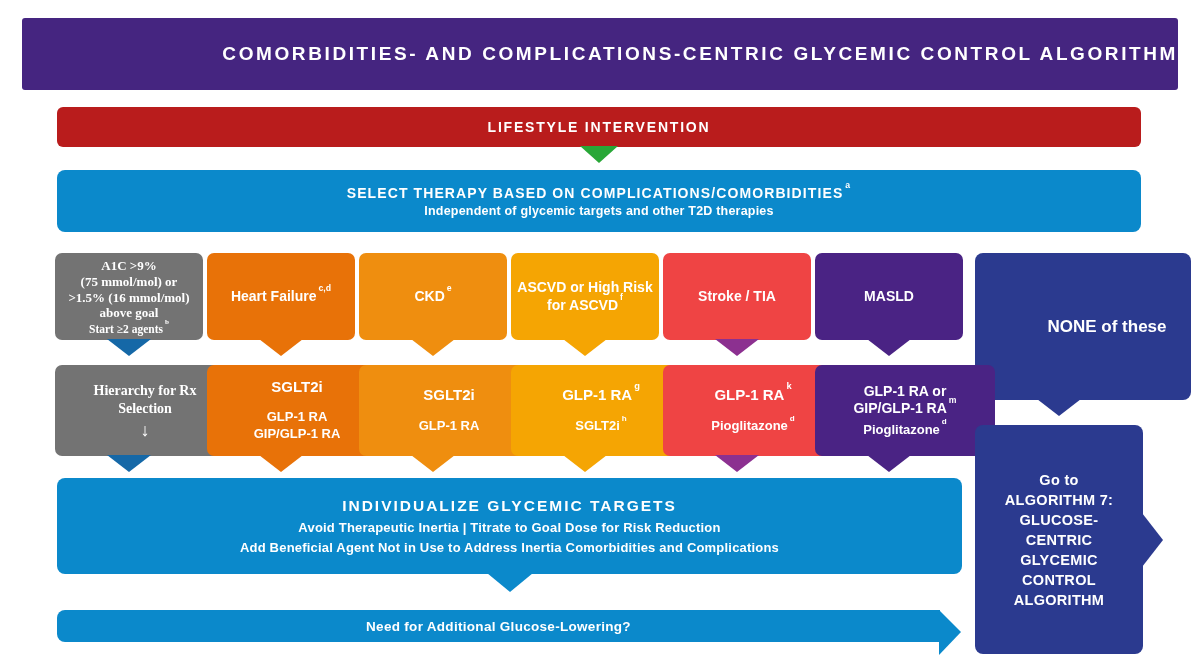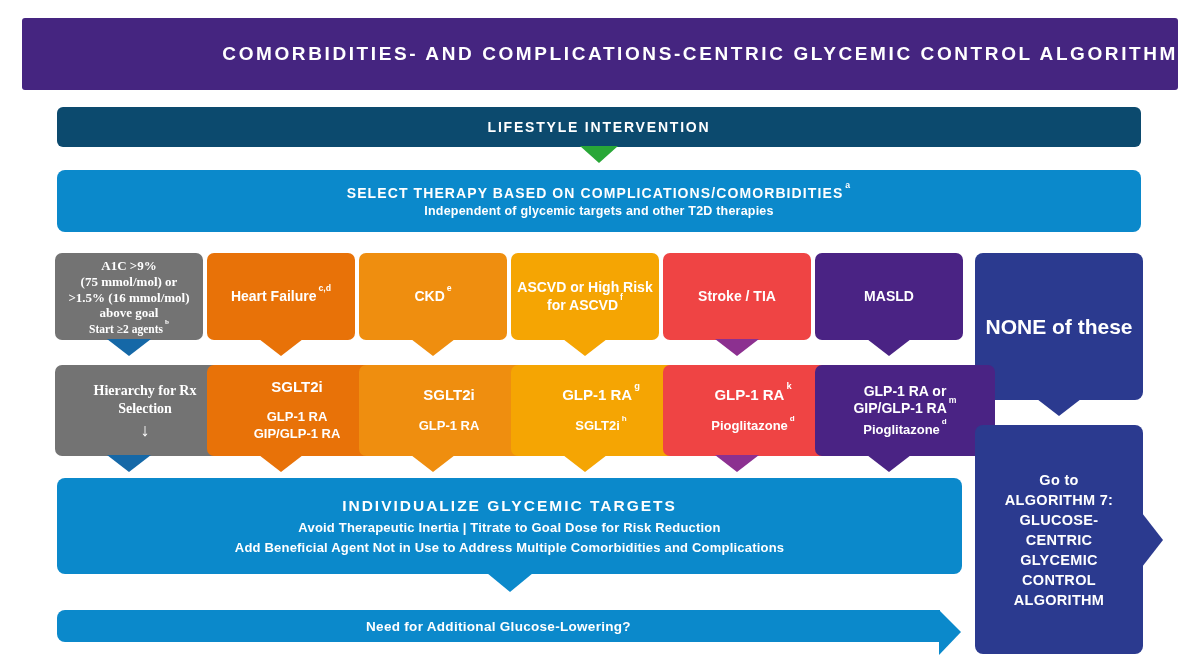--- a/index.html
+++ b/index.html
@@ -6,21 +6,21 @@
   .page {
     position:relative; width:1200px; height:667px; background:#ffffff;
     font-family:"Liberation Sans", sans-serif; font-weight:bold; color:#ffffff;
     overflow:hidden;
   }
   .abs { position:absolute; }
   .flexc { display:flex; flex-direction:column; align-items:center; justify-content:center; text-align:center; }
 
   
   .bg-hd { background:#452580; }
-  .bg-gr { background:#0c4a6e; }
+  .bg-gr { background:#b91c1c; }
   .bg-bl { background:#0B89CB; }
   .bg-db { background:#737373;font-family:Liberation Serif, serif; }
   .bg-o1 { background:#E87208; }
   .bg-o2 { background:#EF8E0F; }
   .bg-am { background:#F5A503; }
   .bg-pu { background:#ef4444; }
   .bg-dp { background:#4A2384; }
   .bg-nv { background:#2B3A8F; }
 
   .header {
@@ -54,21 +54,21 @@
   
   .ptr { width:0; height:0; border-left:22px solid transparent; border-right:22px solid transparent;
          border-top:17px solid #000; }
   .pt-gr { border-top-color:#28A737; border-left-width:19px; border-right-width:19px; }
   .pt-bl { border-top-color:#0B89CB; border-left-width:23px; border-right-width:23px; border-top-width:19px; }
   .pt-db { border-top-color:#1568A7; } .pt-o1 { border-top-color:#E87208; }
   .pt-o2 { border-top-color:#EF8E0F; } .pt-am { border-top-color:#F5A503; }
   .pt-pu { border-top-color:#8C3090; } .pt-dp { border-top-color:#4A2384; }
   .pt-nv { border-top-color:#2B3A8F; }
 
-  .none-box { left:975px; top:253px; width:168px; height:147px; border-radius:8px; font-size:21px; }
+  .none-box { left:975px; top:253px; width:168px; height:147px; border-radius:8px; font-size:17px;padding-left:48px; }
   .goto-box { left:975px; top:425px; width:168px; height:229px; border-radius:8px;
     font-size:14.5px; line-height:1.38; letter-spacing:0.3px; white-space:pre-line; }
   .goto-tab { left:1142px; top:513px; width:0; height:0;
     border-top:27px solid transparent; border-bottom:27px solid transparent;
     border-left:21px solid #2B3A8F; }
 
   .individualize { left:57px; top:478px; width:905px; height:96px; border-radius:8px; }
   .ind-title { font-size:15.5px; letter-spacing:2px; }
   .ind-line { font-size:13px; margin-top:5px; letter-spacing:0.2px; }
 
@@ -172,21 +172,21 @@
   <div class="abs flexc box ther cx5 bg-dp">
     <span class="primary-sm"><span>GLP-1 RA or
 GIP/GLP-1 RA</span><sup>m</sup></span>
     <span class="secondary gap-sm"><span>Pioglitazone</span><sup>d</sup></span>
   </div>
   <div class="abs ptr pt-dp" style="left:867px; top:455px;"></div>
 
   <div class="abs flexc individualize bg-bl">
     <span class="ind-title">INDIVIDUALIZE GLYCEMIC TARGETS</span>
     <span class="ind-line">Avoid Therapeutic Inertia  |  Titrate to Goal Dose for Risk Reduction</span>
-    <span class="ind-line">Add Beneficial Agent Not in Use to Address Multiple Comorbidities and Complications</span>
+    <span class="ind-line">Add Beneficial Agent Not in Use to Address Inertia Comorbidities and Complications</span>
   </div>
   <div class="abs ptr pt-bl" style="left:487px; top:573px;"></div>
 
   <div class="abs flexc need bg-bl">
     <span>Need for Additional Glucose-Lowering?</span>
   </div>
   <div class="abs need-arrow"></div>
 
   <div class="abs flexc goto-box bg-nv">
     <span>Go to

